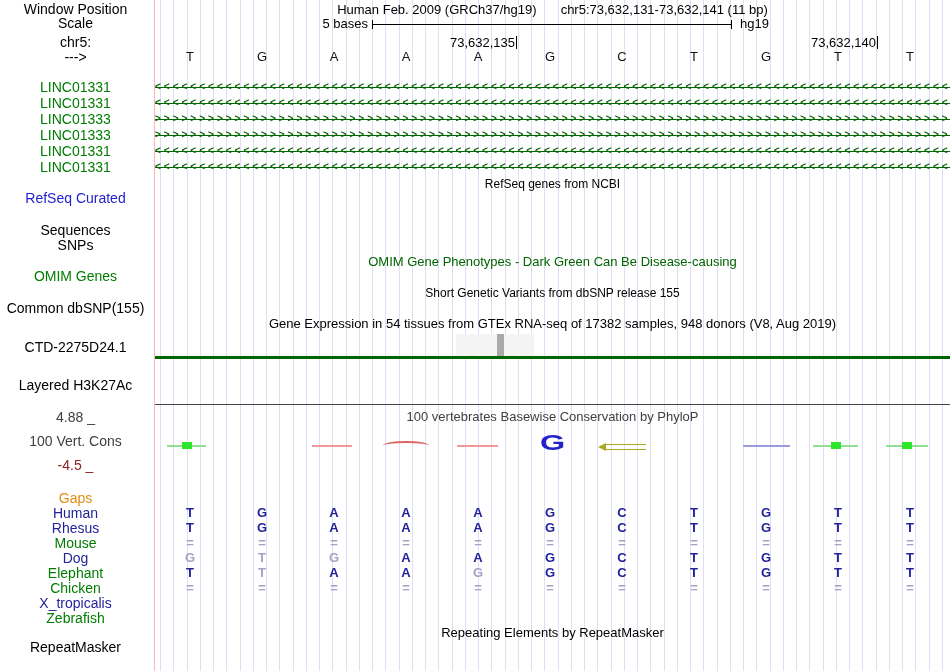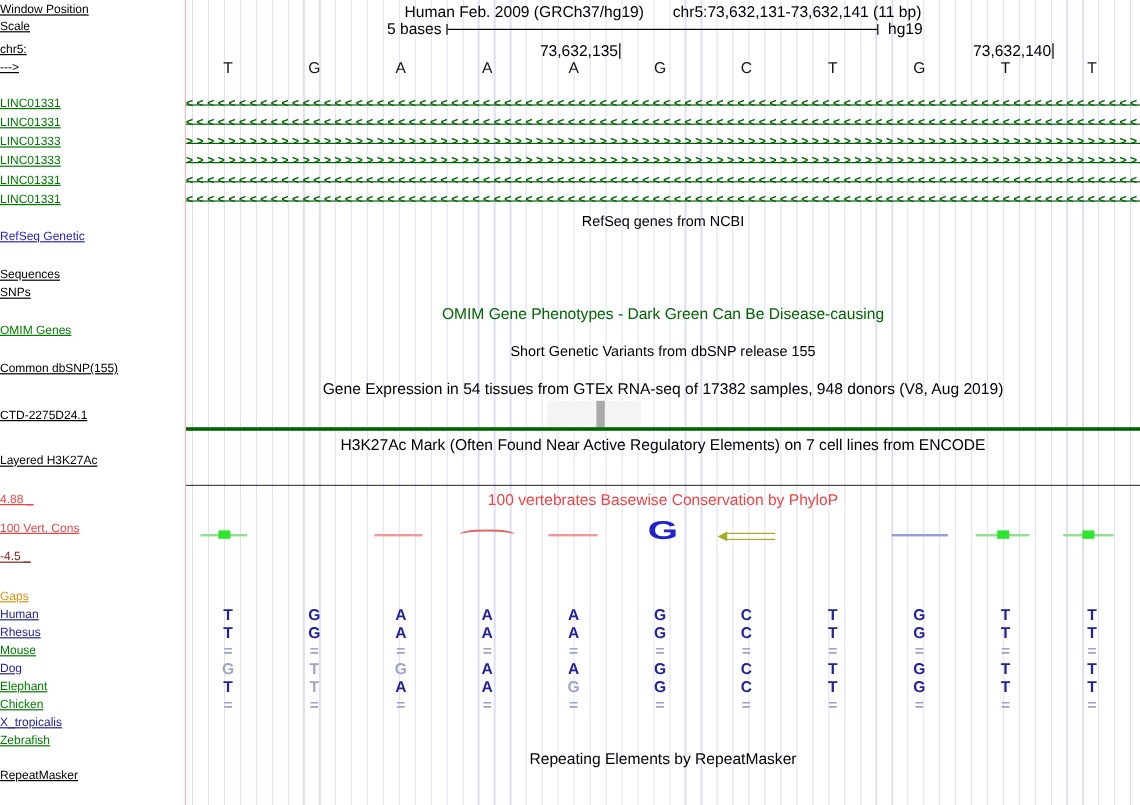--- a/index.html
+++ b/index.html
@@ -7,24 +7,24 @@
     position:relative;width:950px;height:671px;background:#fff;
     font-family:"Liberation Sans",sans-serif;color:#000;overflow:hidden;
   }
   
   #track-canvas{
     position:absolute;left:155px;top:0;width:795px;height:671px;
     background-image:repeating-linear-gradient(to right,#dedef5 0 1px,transparent 1px 13.25px);
     background-position:5px 0;
   }
   #pink-guide{position:absolute;left:154px;top:0;width:1px;height:671px;background:#f6b8b8;}
-  .lbl{position:absolute;left:0;width:151px;text-align:left;font-size:10px;line-height:14px;white-space:nowrap;text-decoration:underline;}
+  .lbl{position:absolute;left:0;width:151px;text-align:center;font-size:14px;line-height:14px;white-space:nowrap;}
   .ctitle{position:absolute;left:155px;width:795px;text-align:center;font-size:13px;line-height:14px;white-space:nowrap;}
   .small{font-size:12px;}
-  .navy{color:#ef4444;}
+  .navy{color:#404040;}
   .green{color:#007d00;}
   .dkgreen{color:#006400;}
   .blue{color:#2222cc;}
   .dkred{color:#8b2222;}
   #header-line{position:absolute;left:155px;top:2px;width:795px;display:flex;justify-content:center;gap:24px;font-size:13px;}
   #scale-bracket{position:absolute;left:372px;top:20px;width:358px;height:9px;
     border-left:1px solid #000;border-right:1px solid #000;
     background:linear-gradient(#000,#000) 0 50%/100% 1px no-repeat;}
   .coord{position:absolute;top:36px;font-size:13px;line-height:13px;border-right:1px solid #000;padding-right:1px;height:13px;}
   .base-cell{position:absolute;width:72px;text-align:center;font-size:13px;line-height:14px;color:#111;}
@@ -86,38 +86,37 @@
       <div class="linc-line" style="top: 112px;">&gt;&gt;&gt;&gt;&gt;&gt;&gt;&gt;&gt;&gt;&gt;&gt;&gt;&gt;&gt;&gt;&gt;&gt;&gt;&gt;&gt;&gt;&gt;&gt;&gt;&gt;&gt;&gt;&gt;&gt;&gt;&gt;&gt;&gt;&gt;&gt;&gt;&gt;&gt;&gt;&gt;&gt;&gt;&gt;&gt;&gt;&gt;&gt;&gt;&gt;&gt;&gt;&gt;&gt;&gt;&gt;&gt;&gt;&gt;&gt;&gt;&gt;&gt;&gt;&gt;&gt;&gt;&gt;&gt;&gt;&gt;&gt;&gt;&gt;&gt;&gt;&gt;&gt;&gt;&gt;&gt;&gt;&gt;&gt;&gt;&gt;&gt;&gt;&gt;&gt;&gt;&gt;&gt;&gt;&gt;&gt;&gt;&gt;&gt;&gt;&gt;&gt;&gt;&gt;&gt;&gt;&gt;&gt;&gt;&gt;&gt;&gt;&gt;&gt;&gt;&gt;&gt;&gt;&gt;&gt;&gt;&gt;&gt;&gt;&gt;&gt;&gt;&gt;&gt;&gt;</div>
       <div class="lbl green" style="top: 128px;">LINC01333</div>
       <div class="linc-line" style="top: 128px;">&gt;&gt;&gt;&gt;&gt;&gt;&gt;&gt;&gt;&gt;&gt;&gt;&gt;&gt;&gt;&gt;&gt;&gt;&gt;&gt;&gt;&gt;&gt;&gt;&gt;&gt;&gt;&gt;&gt;&gt;&gt;&gt;&gt;&gt;&gt;&gt;&gt;&gt;&gt;&gt;&gt;&gt;&gt;&gt;&gt;&gt;&gt;&gt;&gt;&gt;&gt;&gt;&gt;&gt;&gt;&gt;&gt;&gt;&gt;&gt;&gt;&gt;&gt;&gt;&gt;&gt;&gt;&gt;&gt;&gt;&gt;&gt;&gt;&gt;&gt;&gt;&gt;&gt;&gt;&gt;&gt;&gt;&gt;&gt;&gt;&gt;&gt;&gt;&gt;&gt;&gt;&gt;&gt;&gt;&gt;&gt;&gt;&gt;&gt;&gt;&gt;&gt;&gt;&gt;&gt;&gt;&gt;&gt;&gt;&gt;&gt;&gt;&gt;&gt;&gt;&gt;&gt;&gt;&gt;&gt;&gt;&gt;&gt;&gt;&gt;&gt;&gt;&gt;&gt;&gt;</div>
       <div class="lbl green" style="top: 144px;">LINC01331</div>
       <div class="linc-line" style="top: 144px;">&lt;&lt;&lt;&lt;&lt;&lt;&lt;&lt;&lt;&lt;&lt;&lt;&lt;&lt;&lt;&lt;&lt;&lt;&lt;&lt;&lt;&lt;&lt;&lt;&lt;&lt;&lt;&lt;&lt;&lt;&lt;&lt;&lt;&lt;&lt;&lt;&lt;&lt;&lt;&lt;&lt;&lt;&lt;&lt;&lt;&lt;&lt;&lt;&lt;&lt;&lt;&lt;&lt;&lt;&lt;&lt;&lt;&lt;&lt;&lt;&lt;&lt;&lt;&lt;&lt;&lt;&lt;&lt;&lt;&lt;&lt;&lt;&lt;&lt;&lt;&lt;&lt;&lt;&lt;&lt;&lt;&lt;&lt;&lt;&lt;&lt;&lt;&lt;&lt;&lt;&lt;&lt;&lt;&lt;&lt;&lt;&lt;&lt;&lt;&lt;&lt;&lt;&lt;&lt;&lt;&lt;&lt;&lt;&lt;&lt;&lt;&lt;&lt;&lt;&lt;&lt;&lt;&lt;&lt;&lt;&lt;&lt;&lt;&lt;&lt;&lt;&lt;&lt;&lt;&lt;</div>
       <div class="lbl green" style="top: 160px;">LINC01331</div>
       <div class="linc-line" style="top: 160px;">&lt;&lt;&lt;&lt;&lt;&lt;&lt;&lt;&lt;&lt;&lt;&lt;&lt;&lt;&lt;&lt;&lt;&lt;&lt;&lt;&lt;&lt;&lt;&lt;&lt;&lt;&lt;&lt;&lt;&lt;&lt;&lt;&lt;&lt;&lt;&lt;&lt;&lt;&lt;&lt;&lt;&lt;&lt;&lt;&lt;&lt;&lt;&lt;&lt;&lt;&lt;&lt;&lt;&lt;&lt;&lt;&lt;&lt;&lt;&lt;&lt;&lt;&lt;&lt;&lt;&lt;&lt;&lt;&lt;&lt;&lt;&lt;&lt;&lt;&lt;&lt;&lt;&lt;&lt;&lt;&lt;&lt;&lt;&lt;&lt;&lt;&lt;&lt;&lt;&lt;&lt;&lt;&lt;&lt;&lt;&lt;&lt;&lt;&lt;&lt;&lt;&lt;&lt;&lt;&lt;&lt;&lt;&lt;&lt;&lt;&lt;&lt;&lt;&lt;&lt;&lt;&lt;&lt;&lt;&lt;&lt;&lt;&lt;&lt;&lt;&lt;&lt;&lt;&lt;&lt;</div>
     </div>
 
   <div class="ctitle small" style="top:177px">RefSeq genes from NCBI</div>
-  <div class="lbl blue" style="top:191px">RefSeq Genetic</div>
+  <div class="lbl blue" style="top:191px">RefSeq Curated</div>
 
   <div class="lbl" style="top:223px">Sequences</div>
   <div class="lbl" style="top:238px">SNPs</div>
 
   <div class="ctitle dkgreen" style="top:255px">OMIM Gene Phenotypes - Dark Green Can Be Disease-causing</div>
   <div class="lbl green" style="top:269px">OMIM Genes</div>
 
   <div class="ctitle small" style="top:286px">Short Genetic Variants from dbSNP release 155</div>
   <div class="lbl" style="top:301px">Common dbSNP(155)</div>
 
   <div class="ctitle" style="top:317px">Gene Expression in 54 tissues from GTEx RNA-seq of 17382 samples, 948 donors (V8, Aug 2019)</div>
   <div id="gtex-box"></div>
   <div id="gtex-bar"></div>
   <div class="lbl" style="top:340px">CTD-2275D24.1</div>
   <div id="gene-bar"></div>
 
-  <div class="ctitle" style="top:364px">H3K27Ac Mark (Often Found Near Active Regulatory Elements) on 7 cell lines from ENCODE</div>
   <div class="lbl" style="top:378px">Layered H3K27Ac</div>
 
   <div id="cons-topline"></div>
   <div class="lbl navy" style="top:410px">4.88 _</div>
   <div class="ctitle navy" style="top:410px">100 vertebrates Basewise Conservation by PhyloP</div>
   <div class="lbl navy" style="top:434px">100 Vert. Cons</div>
   <div class="lbl dkred" style="top:458px">-4.5 _</div>
   <div id="phylop-marks">
       <div class="mark" style="left: 167px; width: 39px; top: 445px; height: 8px;">
         <div style="position: absolute; left: 0px; top: 0px; width: 100%; height: 2px; background: rgb(143, 224, 143);"></div>

